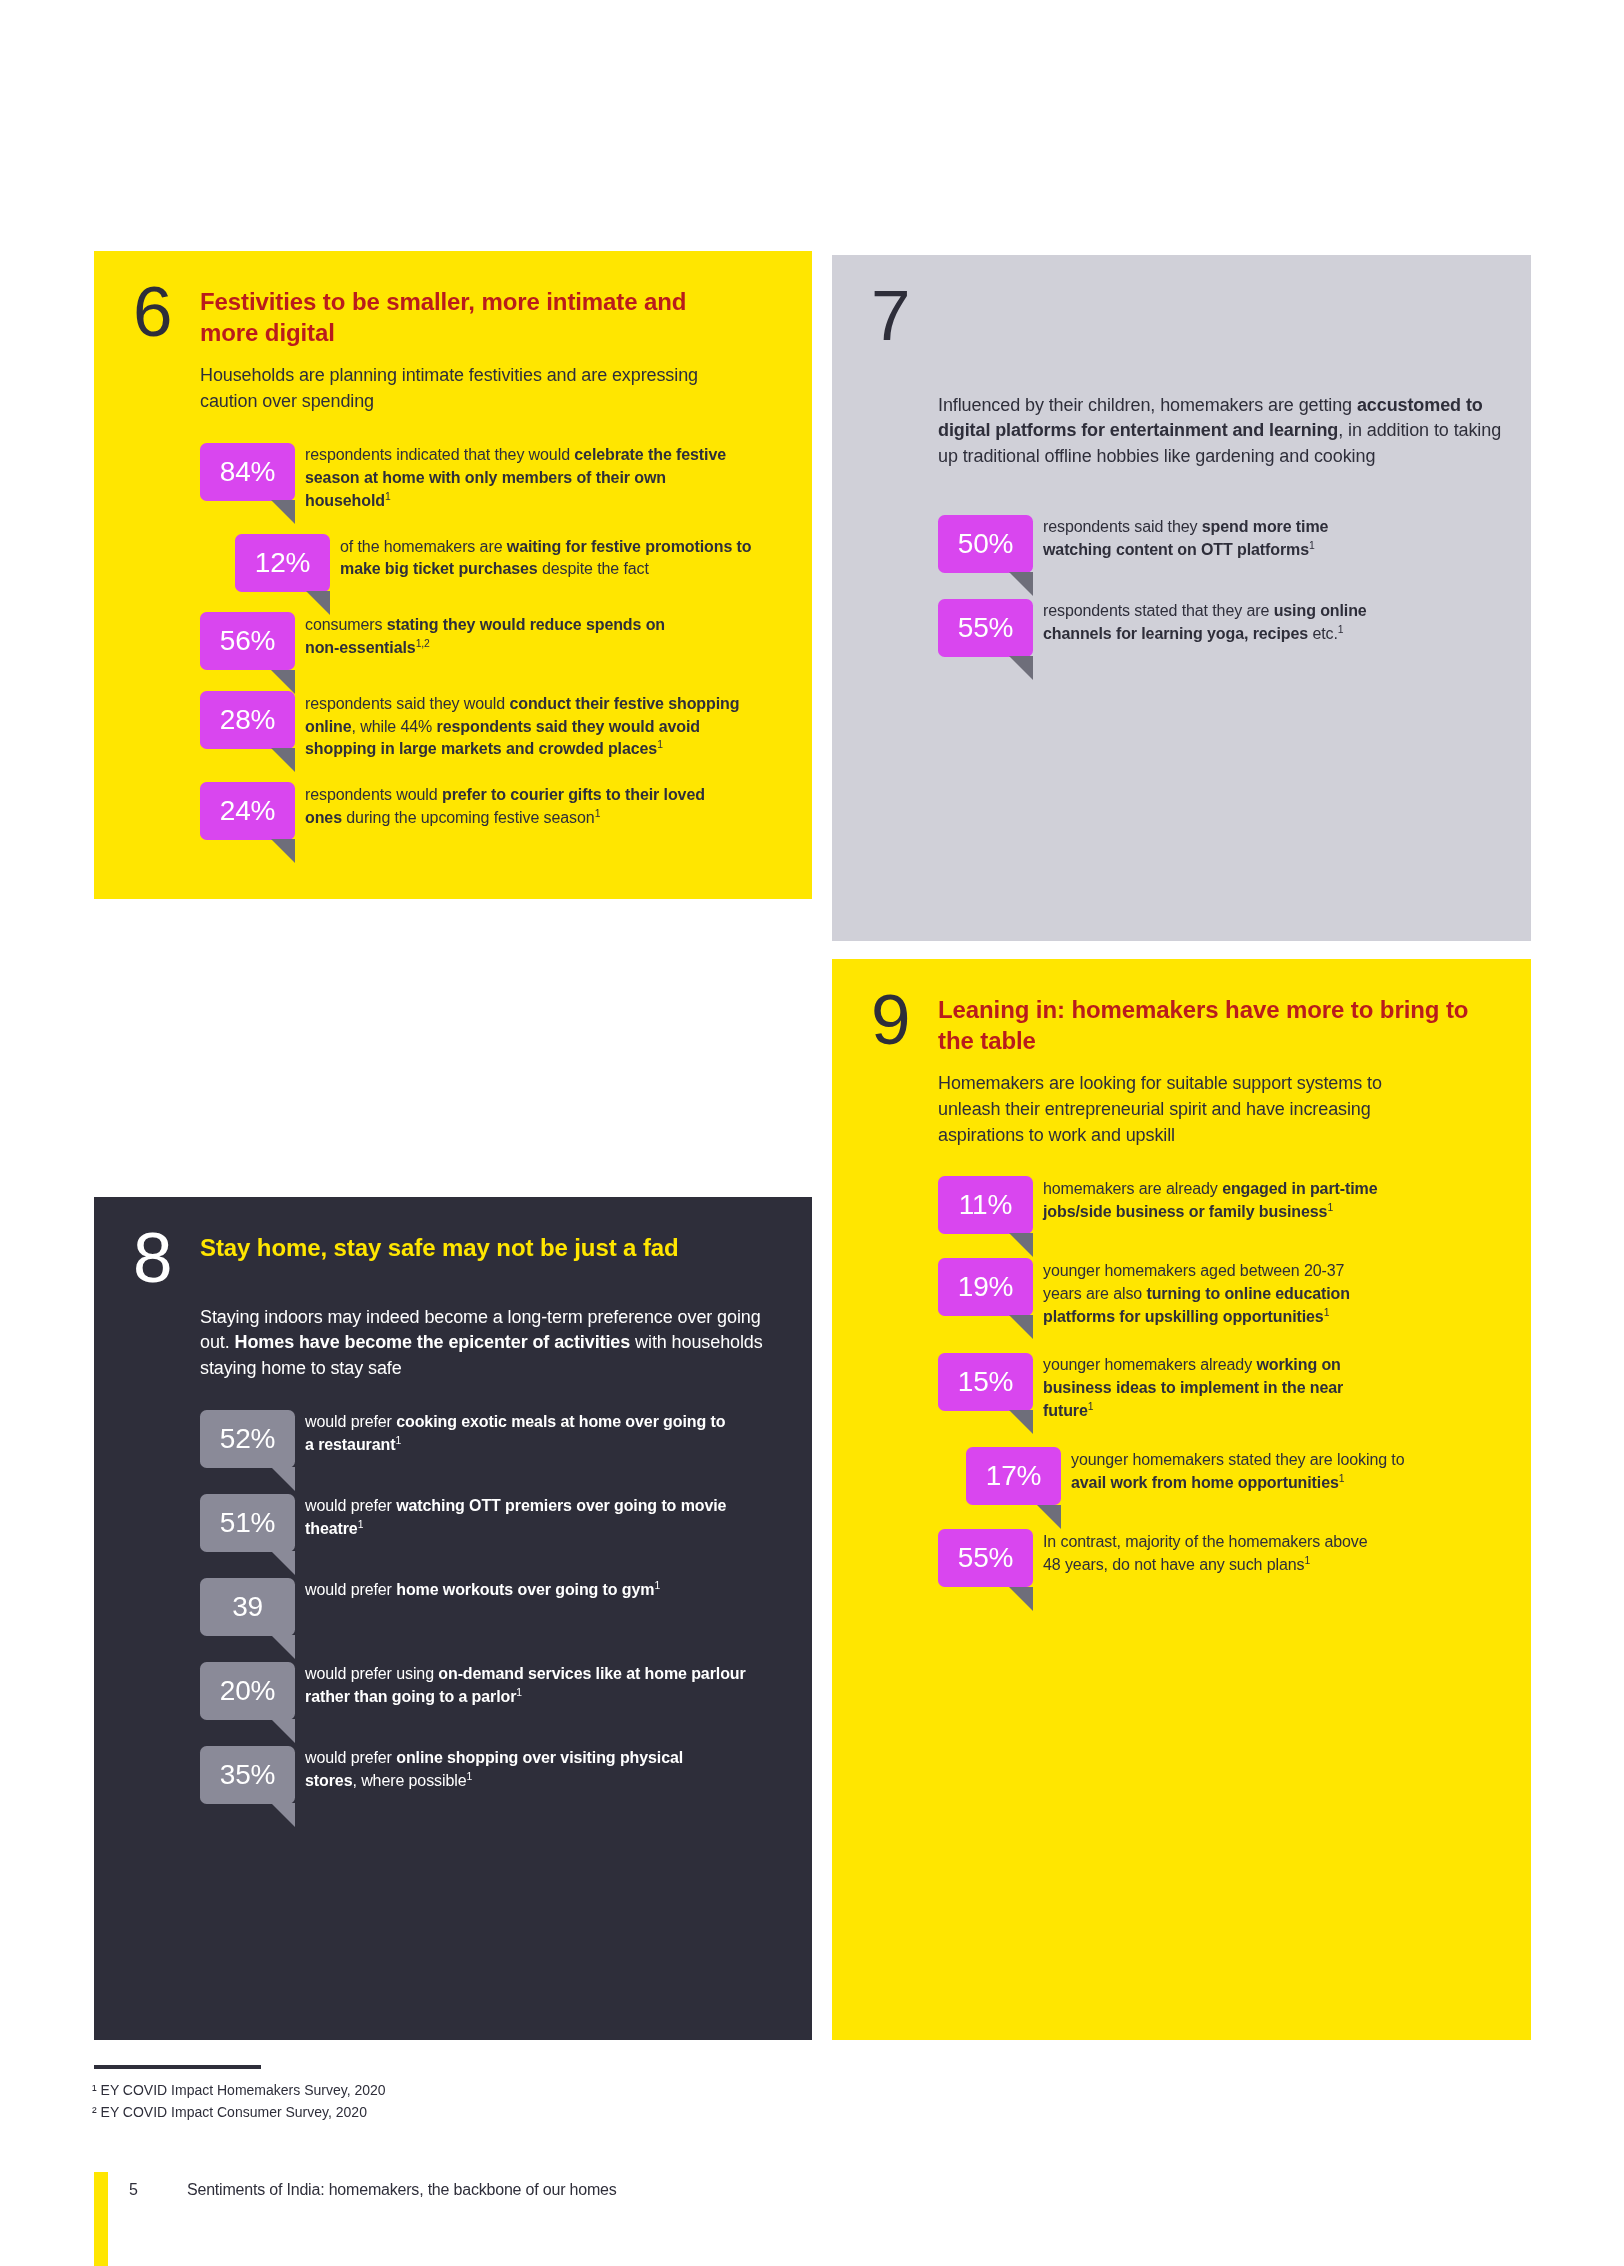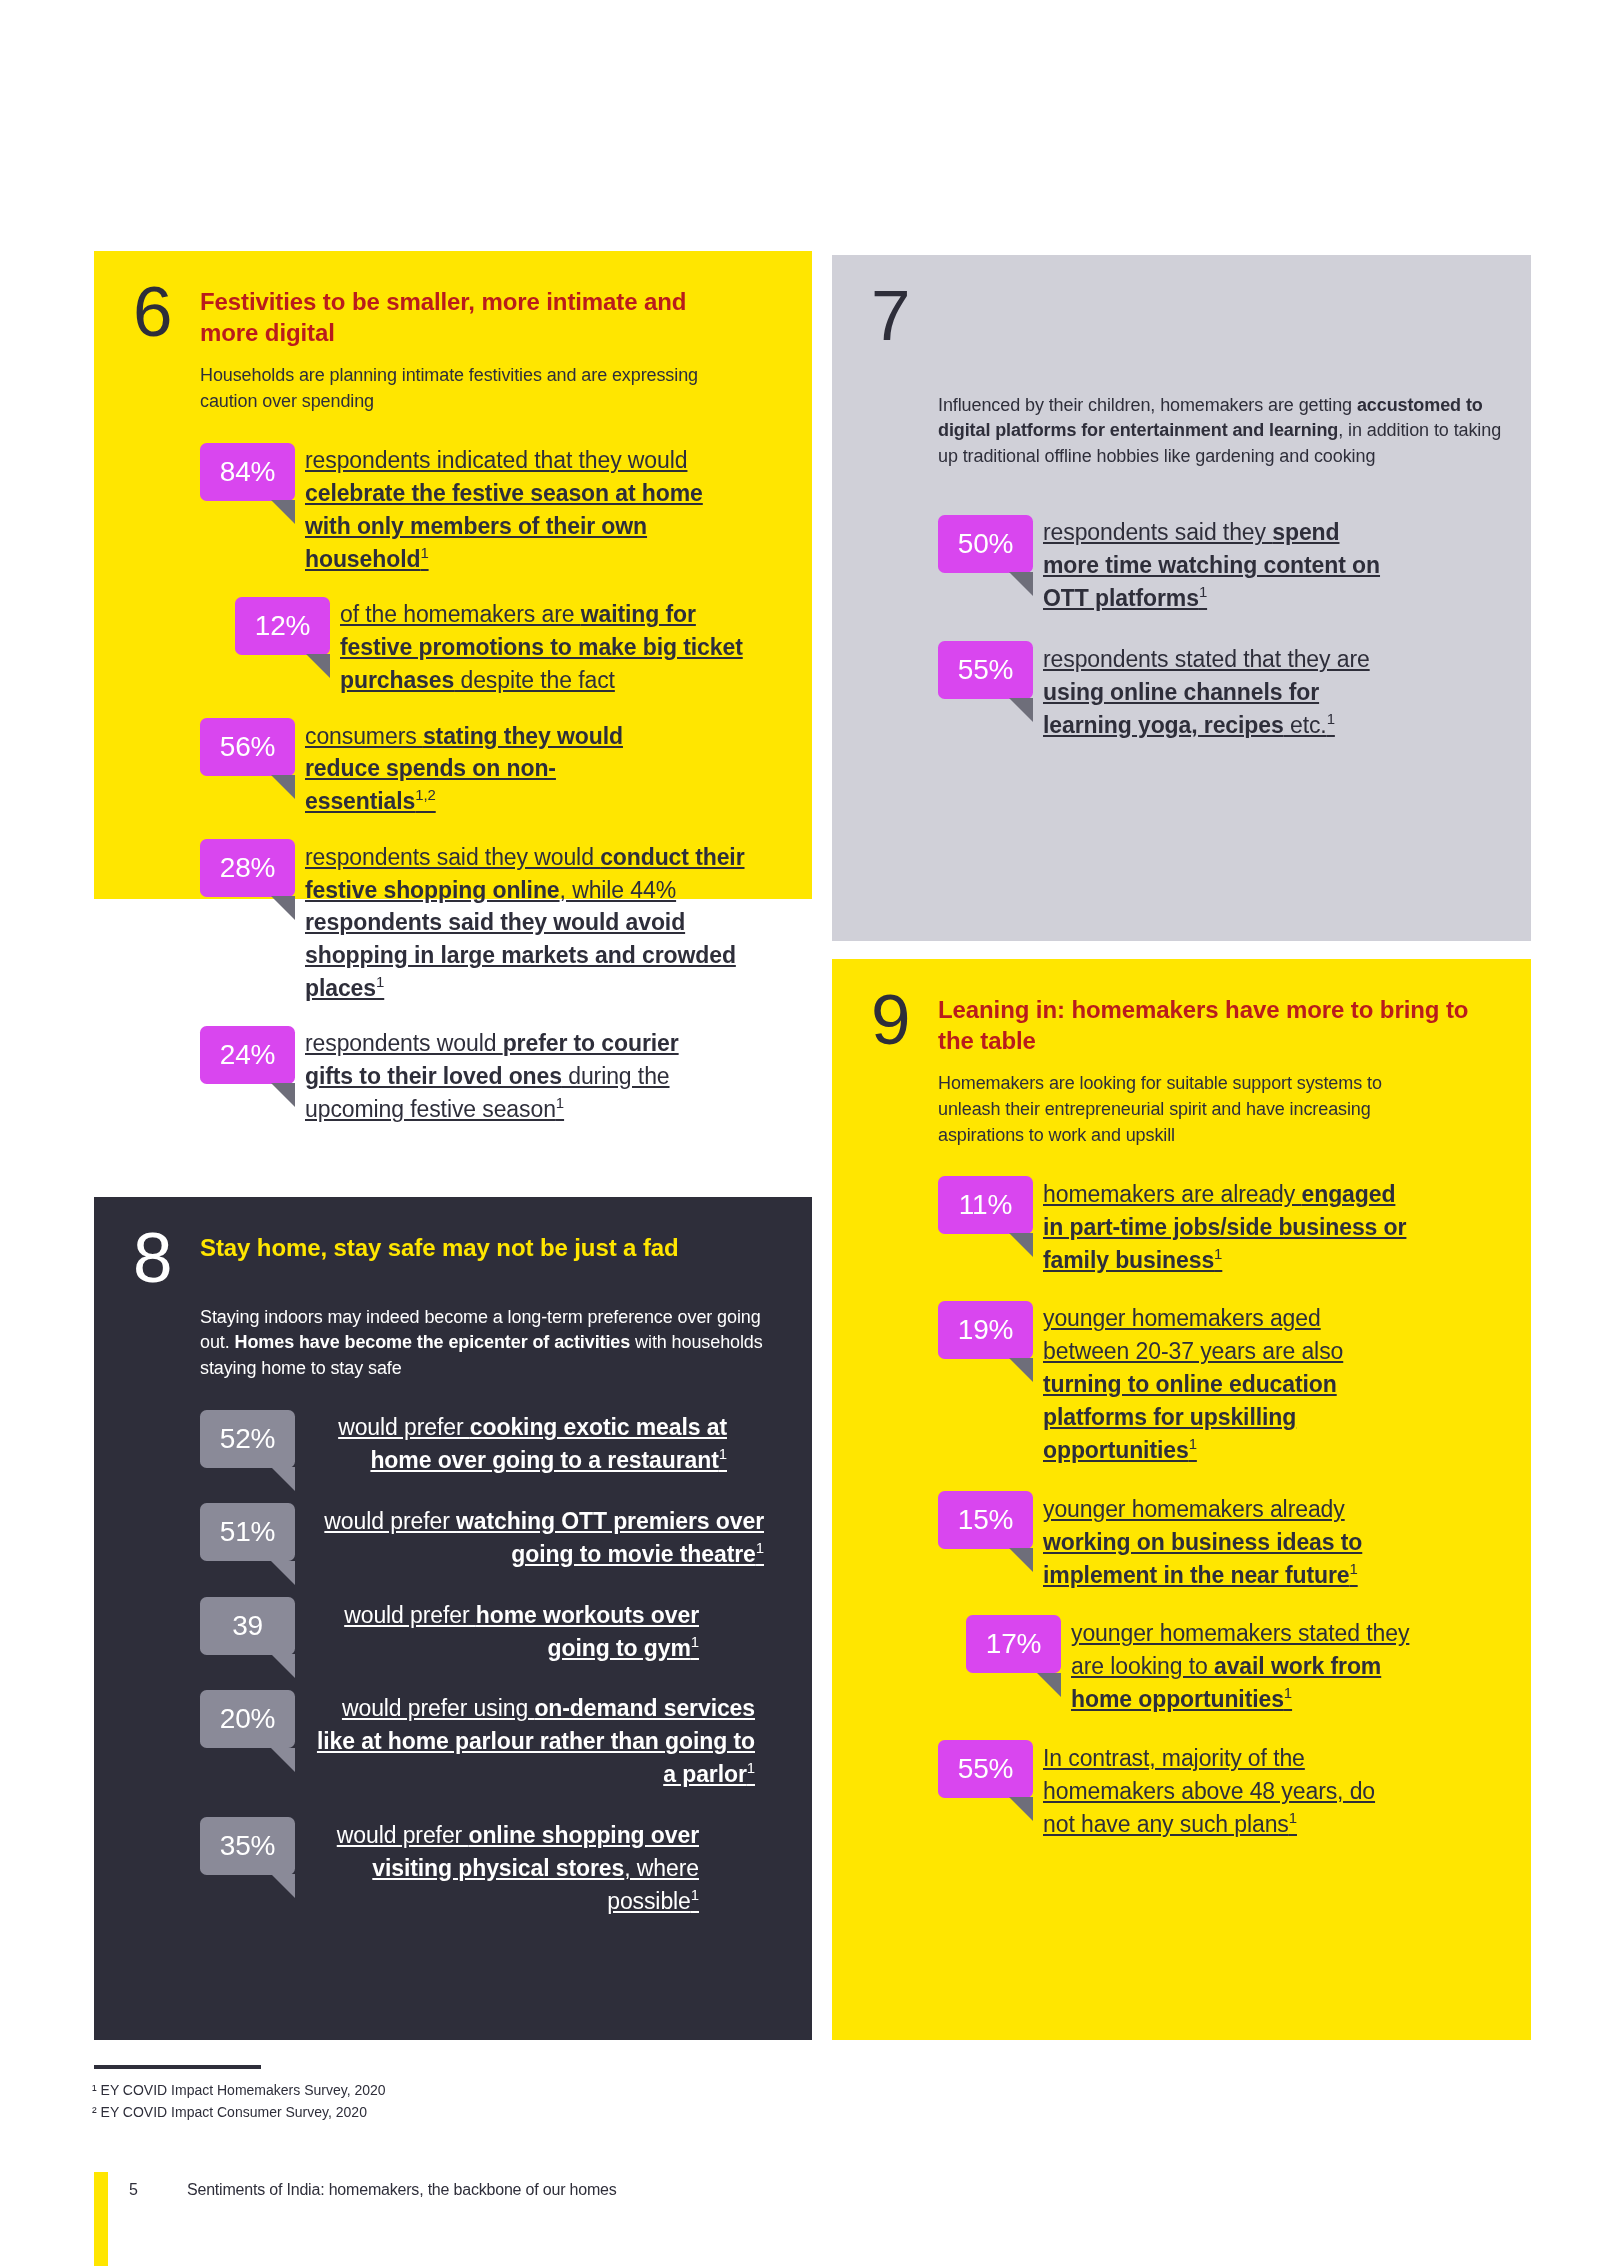--- a/index.html
+++ b/index.html
@@ -104,25 +104,24 @@
     right: 0px;
     bottom: -23.4px;
     width: 0;
     height: 0;
     border-left: 24px solid transparent;
     border-top: 24px solid #6E6E7A;
   }
   .badge.light::after { border-top-color: #8A8A98; }
 
   .stat-text {
-    font-size: 23px;
+    font-size: 16px;
     line-height: 1.43;
     letter-spacing: -0.1px;
     padding-top: 1.9px;
-    text-decoration: underline;
   }
   .stat-text b { font-weight: bold; }
   .txt-dark  { color: #2E2E3A; }
   .txt-white { color: #ffffff; }
   sup {
     font-size: 0.65em;
     vertical-align: super;
     line-height: 0;
   }
 
@@ -237,21 +236,21 @@
     </div>
   </section>
 
   <section class="panel panel-dark" id="panel-8" style="padding: 36px 28px 0 39px;">
     <div class="panel-head">
       <div class="big-num num-white">8</div>
       <div class="panel-title title-yellow" style="width: 525px;">Stay home, stay safe may not be just a fad</div>
     </div>
     <div class="panel-intro intro-white" style="margin: 15px 0 0 67px; width: 581px;">Staying indoors may indeed become a long-term preference over going out. <b>Homes have become the epicenter of activities</b> with households staying home to stay safe</div>
 
-    <div class="stats" style="margin: 28px 0 0 67px; text-align: right;">
+    <div class="stats" style="margin: 28px 0 0 67px;">
       <div class="stat-row" style="margin-bottom: 26px;">
         <div class="badge-wrap">
           <div class="badge light">52%</div>
         </div>
         <div class="stat-text txt-white" style="width: 422px;">would prefer <b>cooking exotic meals at home over going to a restaurant</b><sup>1</sup></div>
       </div>
       <div class="stat-row" style="margin-bottom: 26px;">
         <div class="badge-wrap">
           <div class="badge light">51%</div>
         </div>

